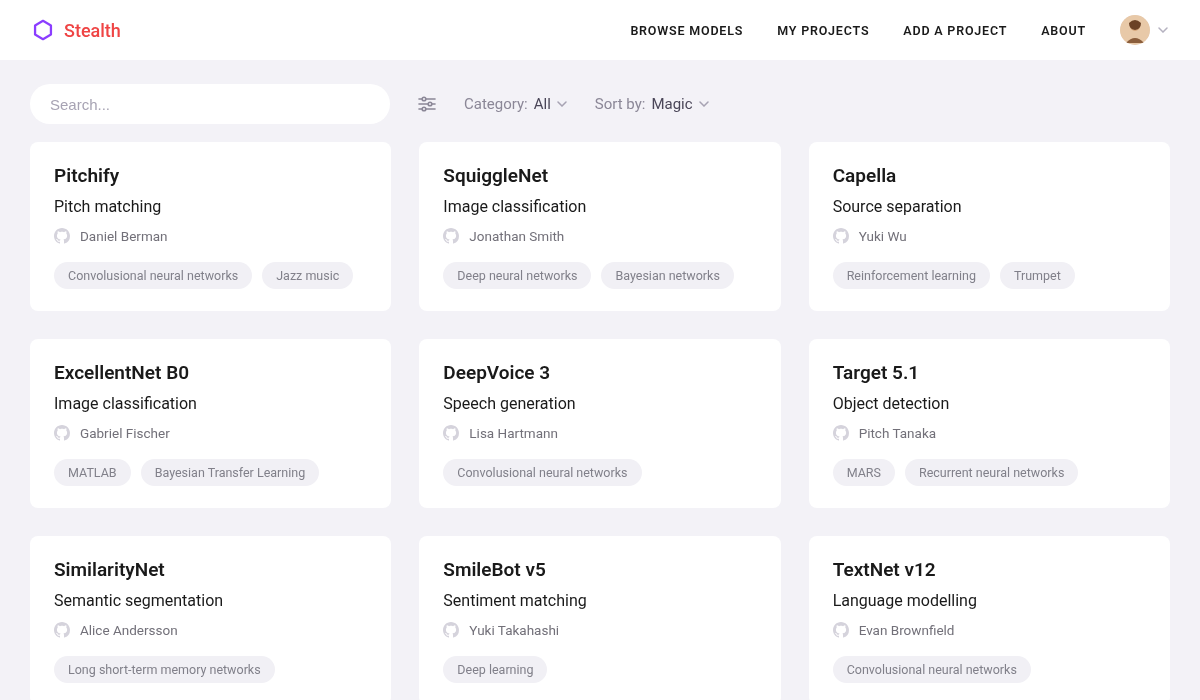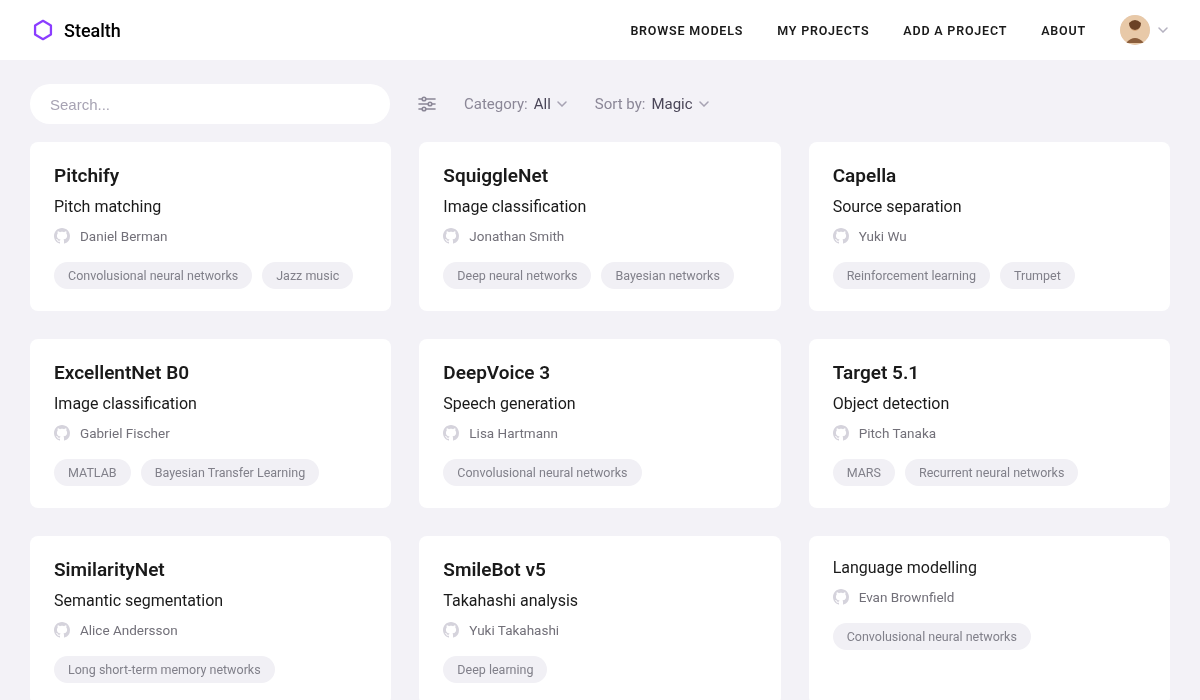--- a/index.html
+++ b/index.html
@@ -27,21 +27,21 @@
   .logo-hex {
     width: 22px;
     height: 22px;
     display: flex;
     align-items: center;
     justify-content: center;
   }
   .logo-text {
     font-size: 18px;
     font-weight: 500;
-    color: #000000;
+    color: #ef4444;
   }
   .nav {
     display: flex;
     align-items: center;
     gap: 34px;
   }
   .nav-item {
     font-size: 12.5px;
     font-weight: 600;
     letter-spacing: 0.8px;
@@ -323,34 +323,35 @@
           </svg>
         </span>
         <span class="author-name">Alice Andersson</span>
       </div>
       <div class="tags">
         <span class="tag">Long short-term memory networks</span>
       </div>
     </div>
     <div class="card">
       <div class="card-title">SmileBot v5</div>
-      <div class="card-subtitle">Takahashi analysis</div>
+      <div class="card-subtitle">Sentiment matching</div>
       <div class="author-row">
         <span class="gh-icon">
           <svg width="16" height="16" viewBox="0 0 16 16">
             <path fill="currentColor" d="M8 0C3.58 0 0 3.58 0 8c0 3.54 2.29 6.53 5.47 7.59.4.07.55-.17.55-.38 0-.19-.01-.82-.01-1.49-2.01.37-2.53-.49-2.69-.94-.09-.23-.48-.94-.82-1.13-.28-.15-.68-.52-.01-.53.63-.01 1.08.58 1.23.82.72 1.21 1.87.87 2.33.66.07-.52.28-.87.51-1.07-1.78-.2-3.64-.89-3.64-3.95 0-.87.31-1.59.82-2.15-.08-.2-.36-1.02.08-2.12 0 0 .67-.21 2.2.82.64-.18 1.32-.27 2-.27.68 0 1.36.09 2 .27 1.53-1.04 2.2-.82 2.2-.82.44 1.1.16 1.92.08 2.12.51.56.82 1.27.82 2.15 0 3.07-1.87 3.75-3.65 3.95.29.25.54.73.54 1.48 0 1.07-.01 1.93-.01 2.2 0 .21.15.46.55.38A8.013 8.013 0 0016 8c0-4.42-3.58-8-8-8z"></path>
           </svg>
         </span>
         <span class="author-name">Yuki Takahashi</span>
       </div>
       <div class="tags">
         <span class="tag">Deep learning</span>
       </div>
     </div>
     <div class="card">
+      <div class="card-title">TextNet v12</div>
       <div class="card-subtitle">Language modelling</div>
       <div class="author-row">
         <span class="gh-icon">
           <svg width="16" height="16" viewBox="0 0 16 16">
             <path fill="currentColor" d="M8 0C3.58 0 0 3.58 0 8c0 3.54 2.29 6.53 5.47 7.59.4.07.55-.17.55-.38 0-.19-.01-.82-.01-1.49-2.01.37-2.53-.49-2.69-.94-.09-.23-.48-.94-.82-1.13-.28-.15-.68-.52-.01-.53.63-.01 1.08.58 1.23.82.72 1.21 1.87.87 2.33.66.07-.52.28-.87.51-1.07-1.78-.2-3.64-.89-3.64-3.95 0-.87.31-1.59.82-2.15-.08-.2-.36-1.02.08-2.12 0 0 .67-.21 2.2.82.64-.18 1.32-.27 2-.27.68 0 1.36.09 2 .27 1.53-1.04 2.2-.82 2.2-.82.44 1.1.16 1.92.08 2.12.51.56.82 1.27.82 2.15 0 3.07-1.87 3.75-3.65 3.95.29.25.54.73.54 1.48 0 1.07-.01 1.93-.01 2.2 0 .21.15.46.55.38A8.013 8.013 0 0016 8c0-4.42-3.58-8-8-8z"></path>
           </svg>
         </span>
         <span class="author-name">Evan Brownfield</span>
       </div>
       <div class="tags">

